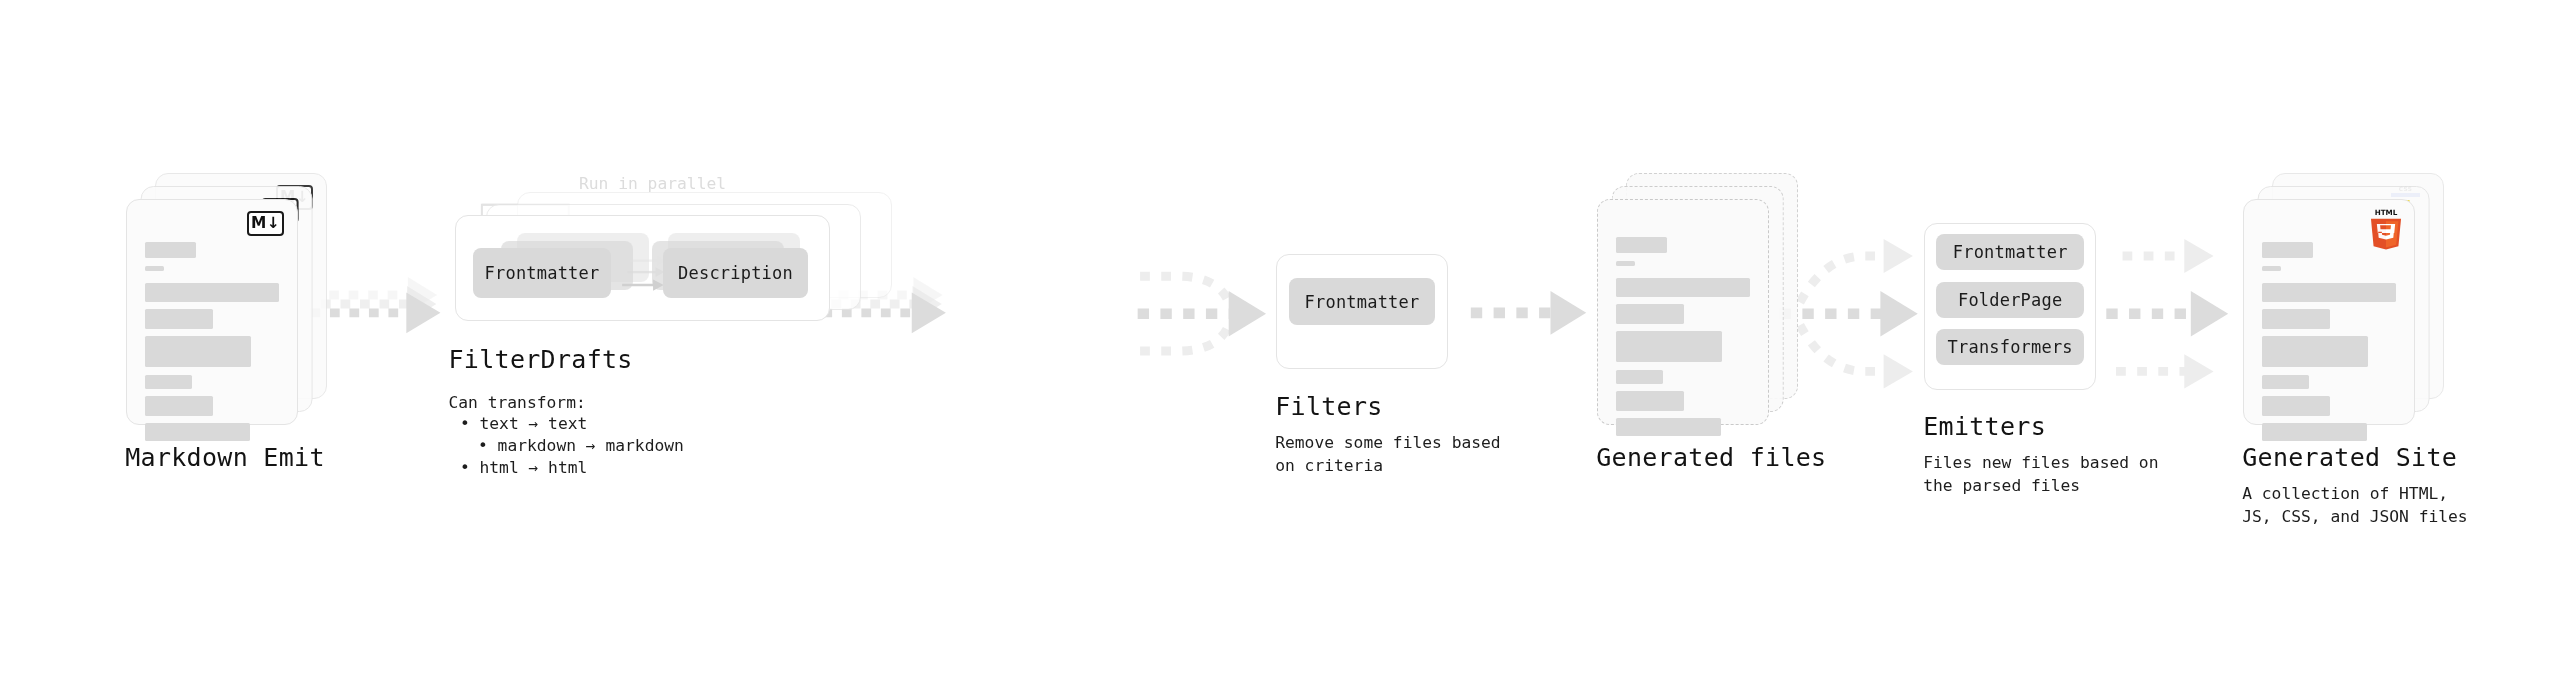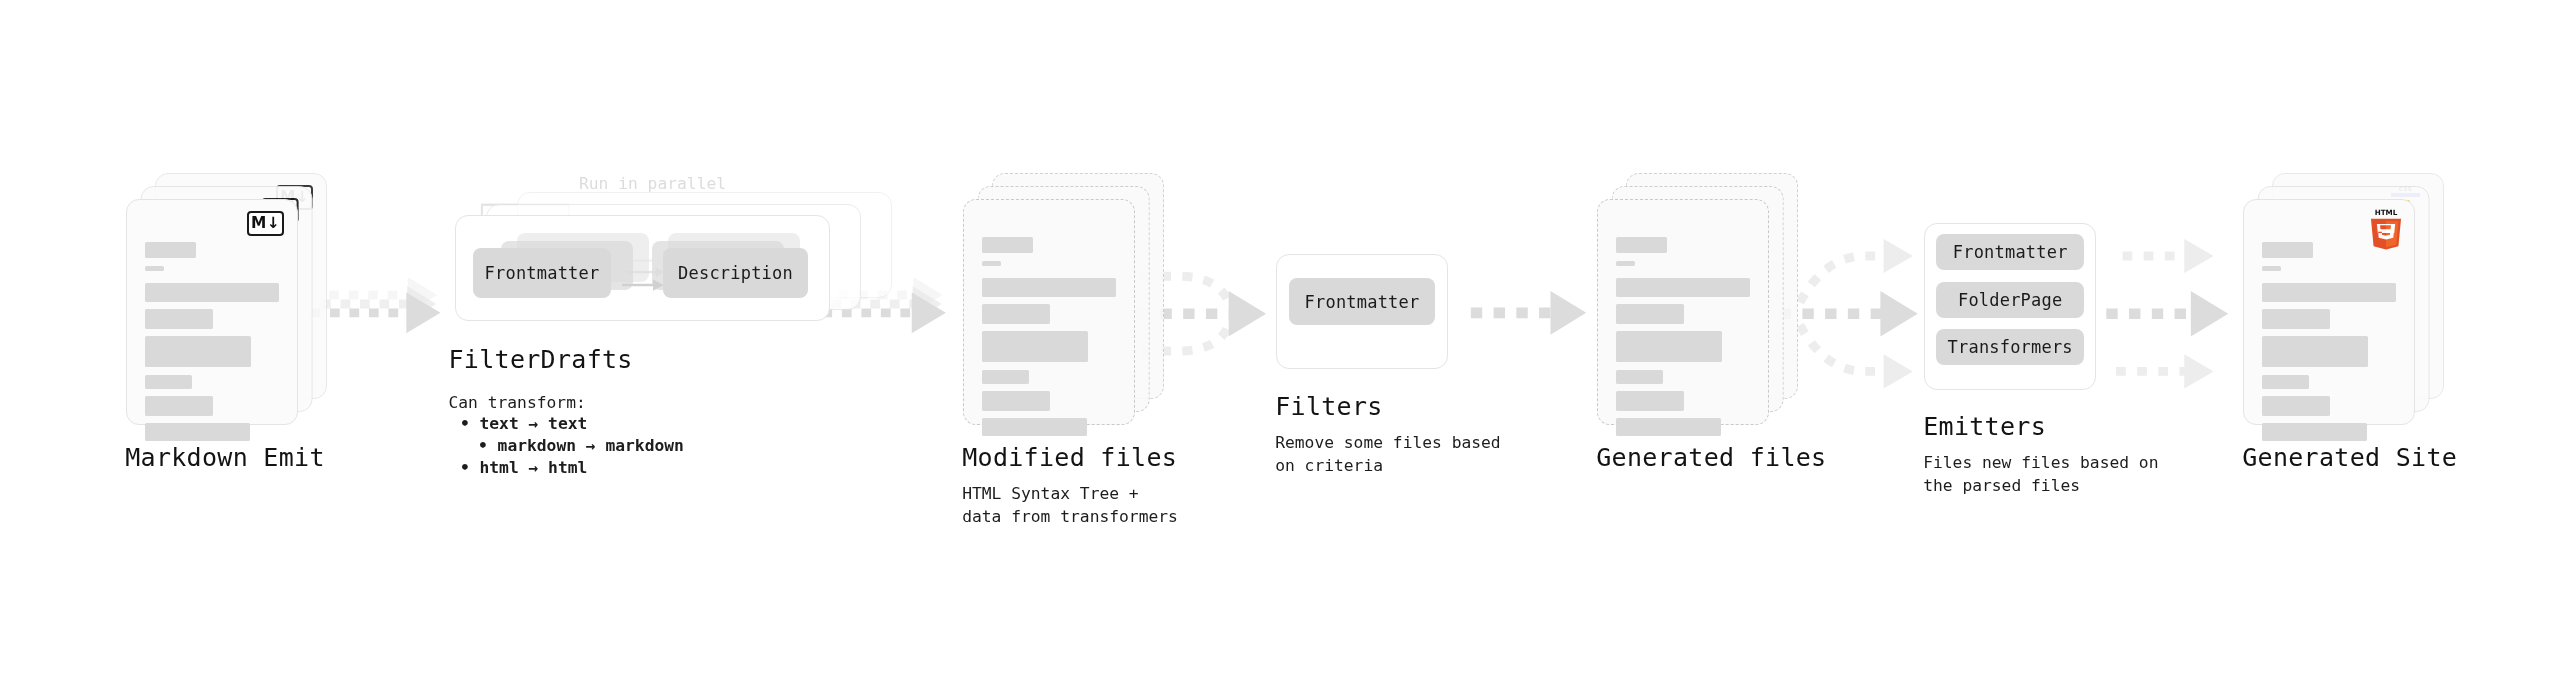--- a/index.html
+++ b/index.html
@@ -103,21 +103,21 @@
     letter-spacing: 0.3px;
     white-space: nowrap;
   }
   .sub {
     position: absolute;
     font-size: 16.3px;
     line-height: 23px;
     color: #1d1d1d;
     white-space: pre;
   }
-  .sub.list { line-height: 22px; font-weight: bold; }
+  .sub.list { line-height: 22px; }
 
   .parallel-label {
     position: absolute;
     font-size: 16.3px;
     color: #dcdcdc;
     white-space: nowrap;
   }
 
   svg { display: block; overflow: visible; }
   .arrowlayer { position: absolute; left: 0; top: 0; pointer-events: none; }
@@ -271,41 +271,20 @@
     <div class="parallel-label" style="left:124px; top:-41px;">Run in parallel</div>
 
     <div class="title" style="left:-6.5px; top:130px;">FilterDrafts</div>
 
     <div class="sub" style="left:-6.5px; top:176px;">Can transform:</div>
     <div class="sub list" style="left:4.9px; top:198px;">• text → text</div>
     <div class="sub list" style="left:23px; top:220px;">• markdown → markdown</div>
     <div class="sub list" style="left:4.9px; top:242px;">• html → html</div>
   </div>
 
-  <div class="node" style="left:963px; top:199px;">
-    <div class="card-stack" style="width:172px; height:226px;">
-      <div class="card dashed back2"></div>
-      <div class="card dashed back1"></div>
-      <div class="card dashed front">
-        <div class="card-lines" style="top:37px;">
-          <div class="ln" style="width:51px;  height:16.3px; margin-bottom:7.3px;"></div>
-          <div class="ln" style="width:18.7px;  height:5.7px;  margin-bottom:11.4px;"></div>
-          <div class="ln" style="width:100%;  height:19.5px; margin-bottom:7.3px;"></div>
-          <div class="ln" style="width:51%;   height:19.5px; margin-bottom:7.3px;"></div>
-          <div class="ln" style="width:79%;   height:31px; margin-bottom:7.3px;"></div>
-          <div class="ln" style="width:35%;   height:14.6px; margin-bottom:7.3px;"></div>
-          <div class="ln" style="width:51%;   height:19.5px; margin-bottom:7.3px;"></div>
-          <div class="ln" style="width:78%;   height:18px;"></div>
-        </div>
-      </div>
-    </div>
-    <div class="title" style="left:-0.8px; top:244px;">Modified files</div>
-    <div class="sub" style="left:-0.8px; top:283px;">HTML Syntax Tree +
-data from transformers</div>
-  </div>
 
   <div class="node" style="left:1276px; top:254px;">
     <div class="pbox" style="left:0; top:0; width:172px; height:115px;"></div>
     <div class="chip" style="position:absolute; left:13px; top:24.4px; width:146px; height:47px;">Frontmatter</div>
 
     <div class="title" style="left:-0.8px; top:138px;">Filters</div>
     <div class="sub" style="left:-0.8px; top:177px;">Remove some files based
 on criteria</div>
   </div>
 
@@ -373,16 +352,18 @@
           <div class="ln" style="width:51%;   height:19.5px; margin-bottom:7.3px;"></div>
           <div class="ln" style="width:79%;   height:31px; margin-bottom:7.3px;"></div>
           <div class="ln" style="width:35%;   height:14.6px; margin-bottom:7.3px;"></div>
           <div class="ln" style="width:51%;   height:19.5px; margin-bottom:7.3px;"></div>
           <div class="ln" style="width:78%;   height:18px;"></div>
         </div>
       </div>
     </div>
 
     <div class="title" style="left:-0.8px; top:244px;">Generated Site</div>
+    <div class="sub" style="left:-0.8px; top:283px;">A collection of HTML,
+JS, CSS, and JSON files</div>
   </div>
 
 </div>
 
 
 </body></html>

